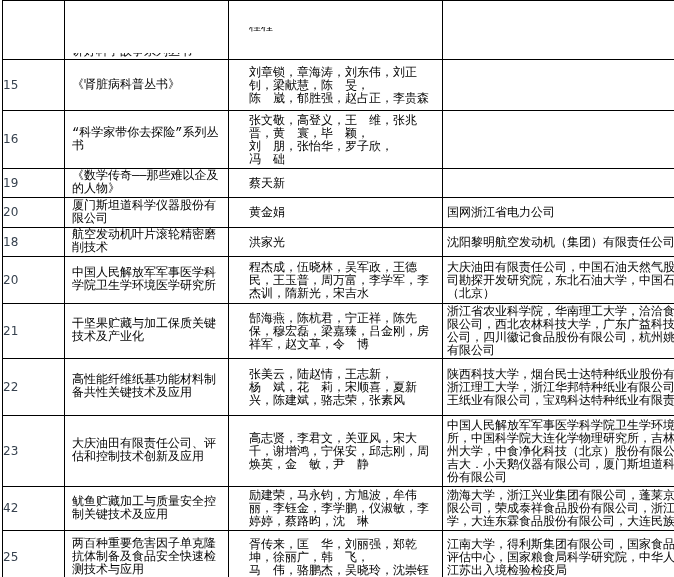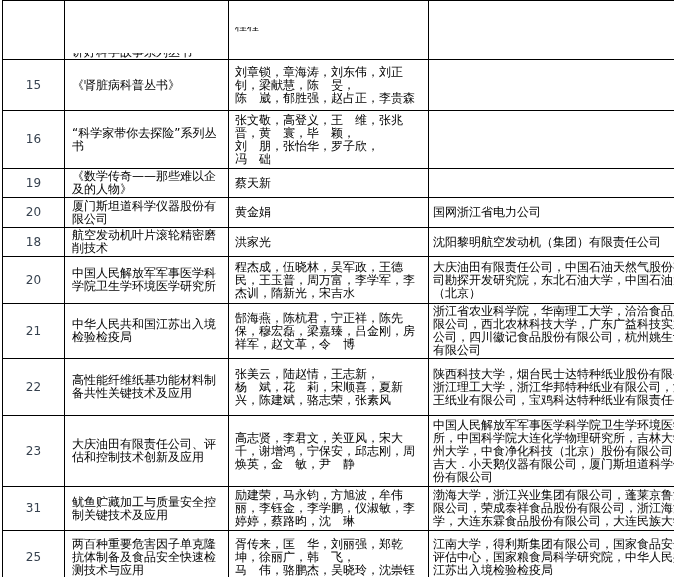--- a/index.html
+++ b/index.html
@@ -8,23 +8,23 @@
     font-family:"DejaVu Sans",sans-serif;position:relative;
   }
   table.award-table{
     border-collapse:collapse;table-layout:fixed;width:671px;margin-left:2px;
   }
   td{
     border:1px solid #000;font-size:12px;line-height:13px;color:#000;
     vertical-align:middle;overflow:hidden;word-break:normal;line-break:strict;
     padding:1px 4px;
   }
-  td.num{width:61px;text-align:center;color:#37424f;padding:0;}
-  td.title{width:147px;padding:1px 9px 1px 7px;}
-  td.people{width:183px;padding:1px 10px 1px 6px;white-space:pre-wrap;}
+  td.num{width:61px;color:#37424f;padding:0;}
+  td.title{width:147px;padding:1px 9px 1px 7px;font-family:Liberation Mono, monospace;}
+  td.people{width:183px;padding:1px 10px 1px 20px;white-space:pre-wrap;}
   td.orgs{width:280px;padding:1px 4px;}
   tr.partial-row td{vertical-align:bottom;padding-top:0;padding-bottom:0;}
   .clip{height:6px;overflow:hidden;}
   .clip span{display:block;margin-top:-7px;line-height:13px;}
 </style>
 </head>
 <body>
 
 <div class="page">
   <table class="award-table">
@@ -82,42 +82,42 @@
 
       <tr style="height:47px;">
         <td class="num">20</td>
         <td class="title">中国人民解放军军事医学科学院卫生学环境医学研究所</td>
         <td class="people">程杰成，伍晓林，吴军政，王德民，王玉普，周万富，李学军，李杰训，隋新光，宋吉水</td>
         <td class="orgs">大庆油田有限责任公司，中国石油天然气股份有限公司勘探开发研究院，东北石油大学，中国石油大学（北京）</td>
       </tr>
 
       <tr style="height:54px;">
         <td class="num">21</td>
-        <td class="title">中华人民共和国江苏出入境检验检疫局</td>
+        <td class="title">干坚果贮藏与加工保质关键技术及产业化</td>
         <td class="people">郜海燕，陈杭君，宁正祥，陈先保，穆宏磊，梁嘉臻，吕金刚，房祥军，赵文革，令　博</td>
         <td class="orgs">浙江省农业科学院，华南理工大学，洽洽食品股份有限公司，西北农林科技大学，广东广益科技实业有限公司，四川徽记食品股份有限公司，杭州姚生记食品有限公司</td>
       </tr>
 
       <tr style="height:57px;">
         <td class="num">22</td>
         <td class="title">高性能纤维纸基功能材料制备共性关键技术及应用</td>
         <td class="people">张美云，陆赵情，王志新，
 杨　斌，花　莉，宋顺喜，夏新兴，陈建斌，骆志荣，张素风</td>
         <td class="orgs">陕西科技大学，烟台民士达特种纸业股份有限公司，浙江理工大学，浙江华邦特种纸业有限公司，浙江夏王纸业有限公司，宝鸡科达特种纸业有限责任公司</td>
       </tr>
 
       <tr style="height:71px;">
         <td class="num">23</td>
         <td class="title">大庆油田有限责任公司、评估和控制技术创新及应用</td>
         <td class="people">高志贤，李君文，关亚风，宋大千，谢增鸿，宁保安，邱志刚，周焕英，金　敏，尹　静</td>
         <td class="orgs">中国人民解放军军事医学科学院卫生学环境医学研究所，中国科学院大连化学物理研究所，吉林大学，福州大学，中食净化科技（北京）股份有限公司，长春吉大．小天鹅仪器有限公司，厦门斯坦道科学仪器股份有限公司</td>
       </tr>
 
       <tr style="height:44px;">
-        <td class="num">31</td>
+        <td class="num">42</td>
         <td class="title">鱿鱼贮藏加工与质量安全控制关键技术及应用</td>
         <td class="people">励建荣，马永钧，方旭波，牟伟丽，李钰金，李学鹏，仪淑敏，李婷婷，蔡路昀，沈　琳</td>
         <td class="orgs">渤海大学，浙江兴业集团有限公司，蓬莱京鲁渔业有限公司，荣成泰祥食品股份有限公司，浙江海洋大学，大连东霖食品股份有限公司，大连民族大学</td>
       </tr>
 
       <tr style="height:53px;">
         <td class="num">25</td>
         <td class="title">两百种重要危害因子单克隆抗体制备及食品安全快速检测技术与应用</td>
         <td class="people">胥传来，匡　华，刘丽强，郑乾坤，徐丽广，韩　飞，
 马　伟，骆鹏杰，吴晓玲，沈崇钰</td>

